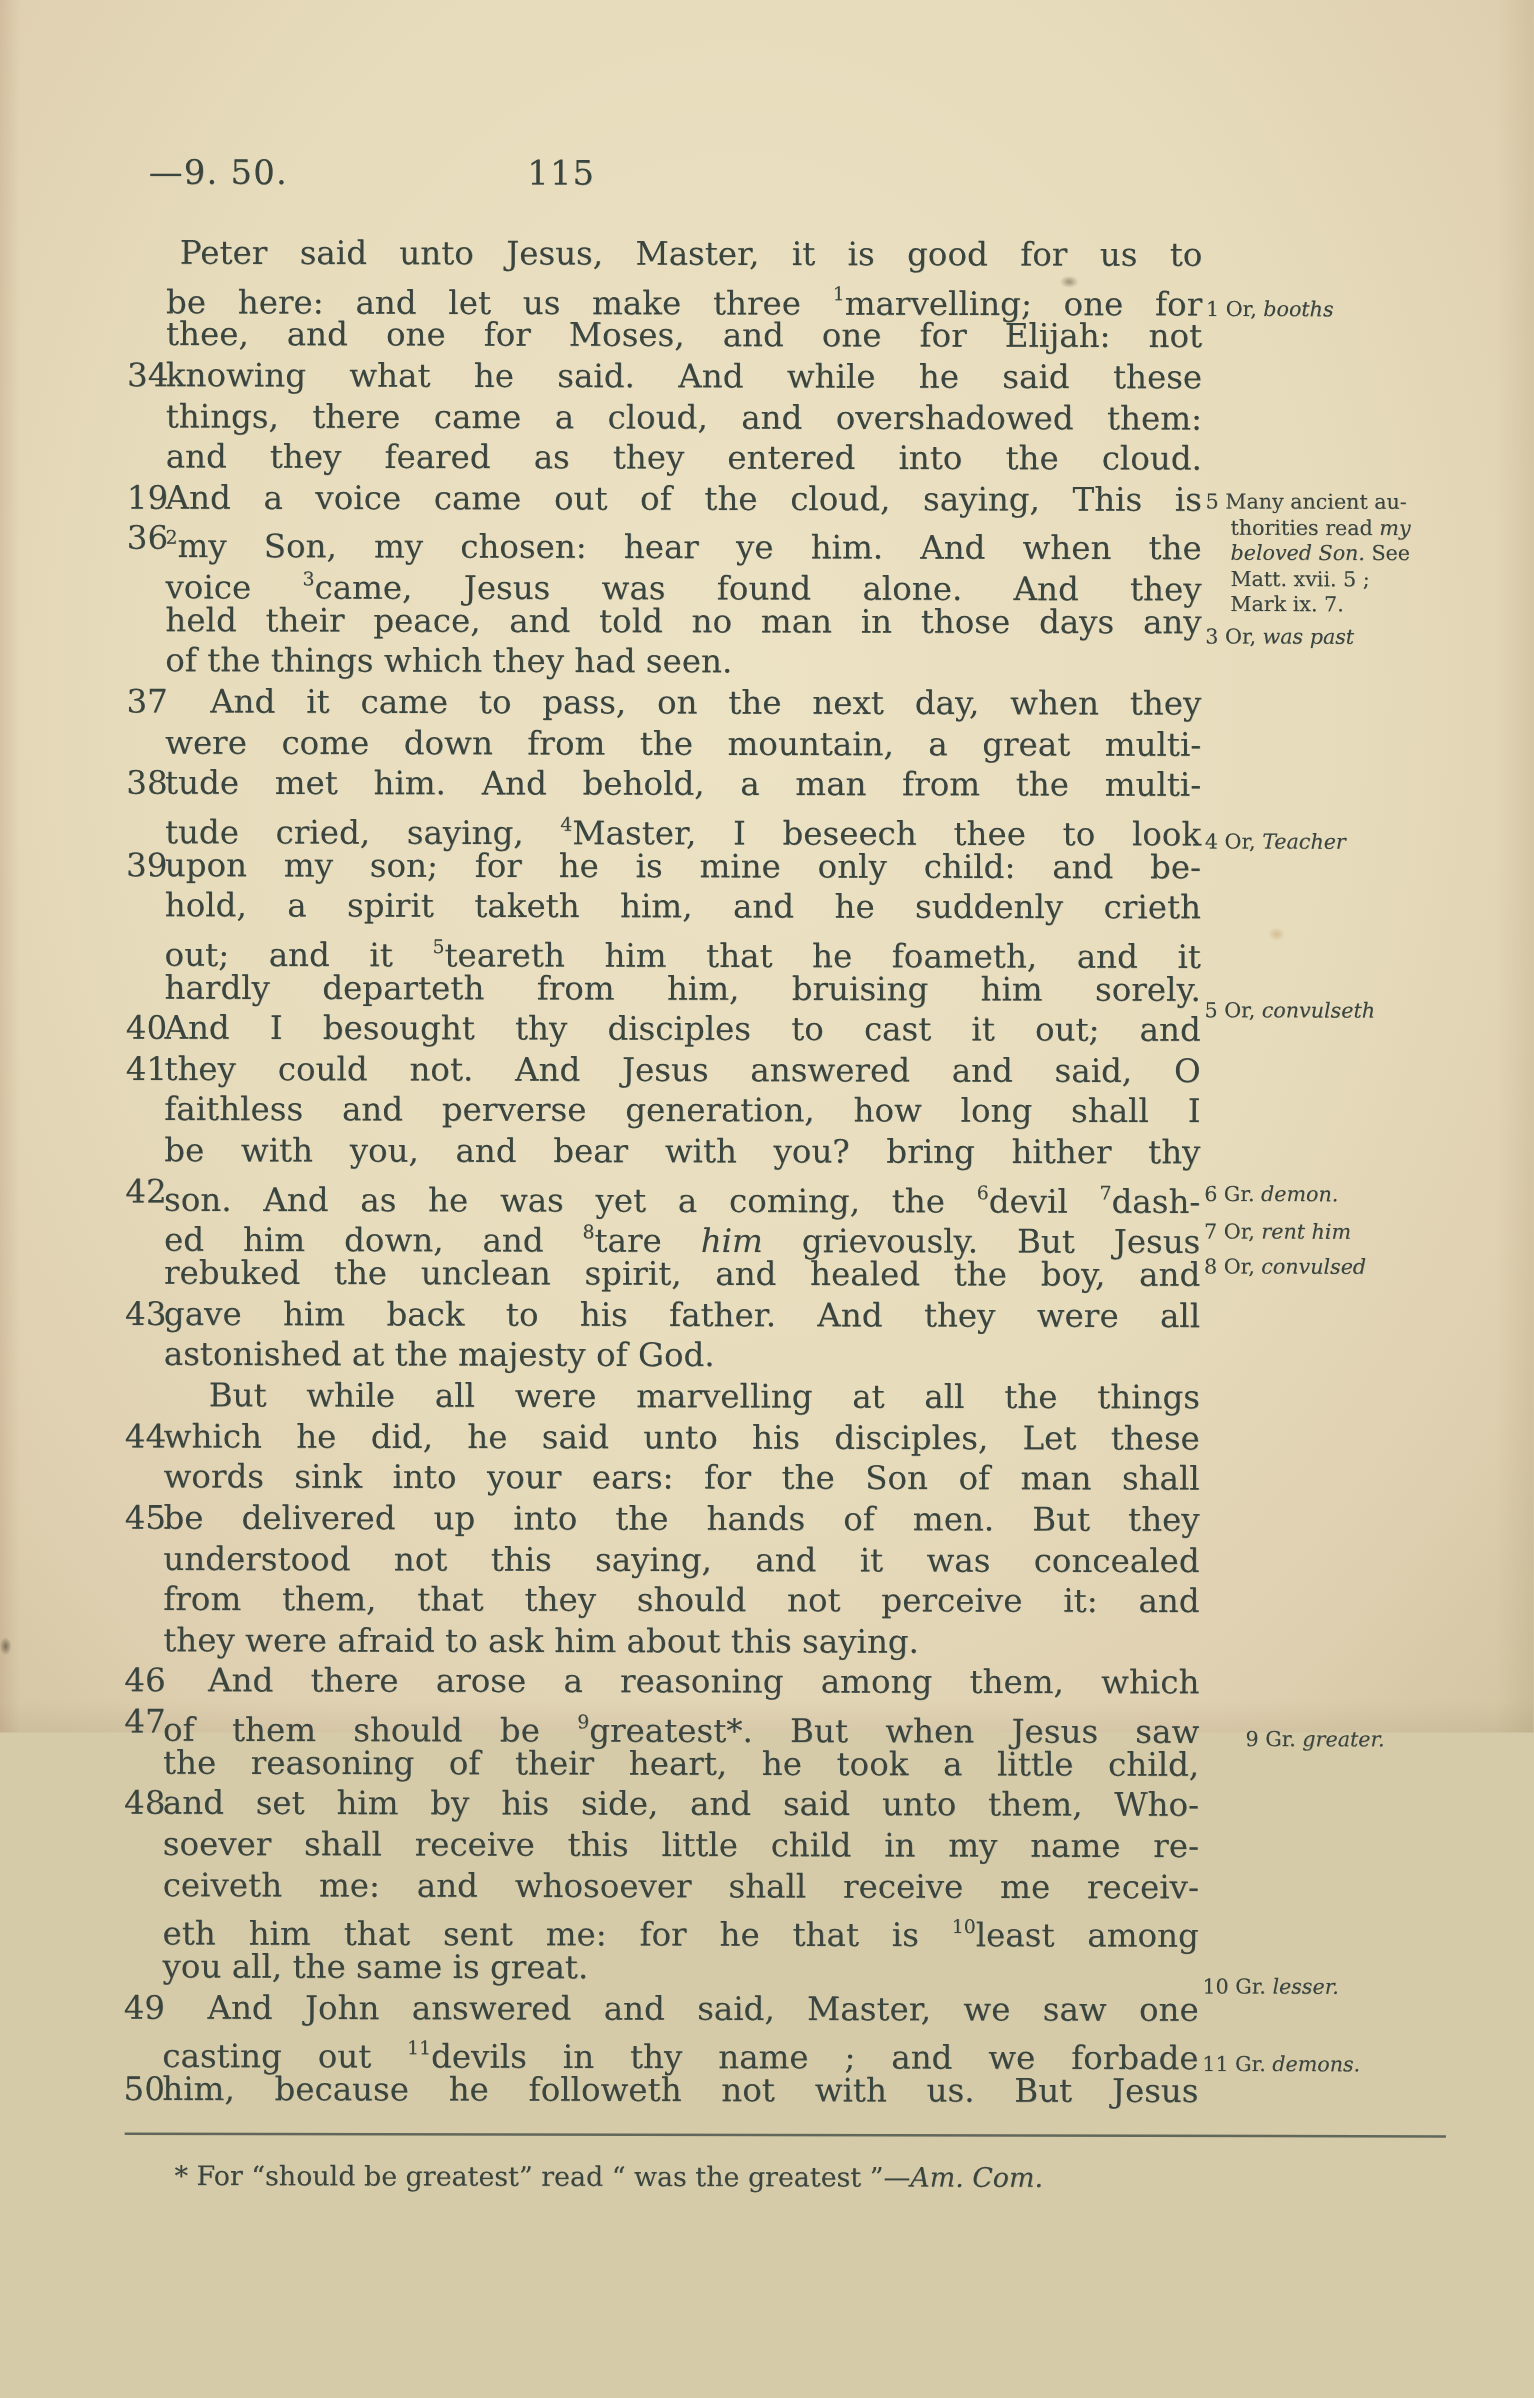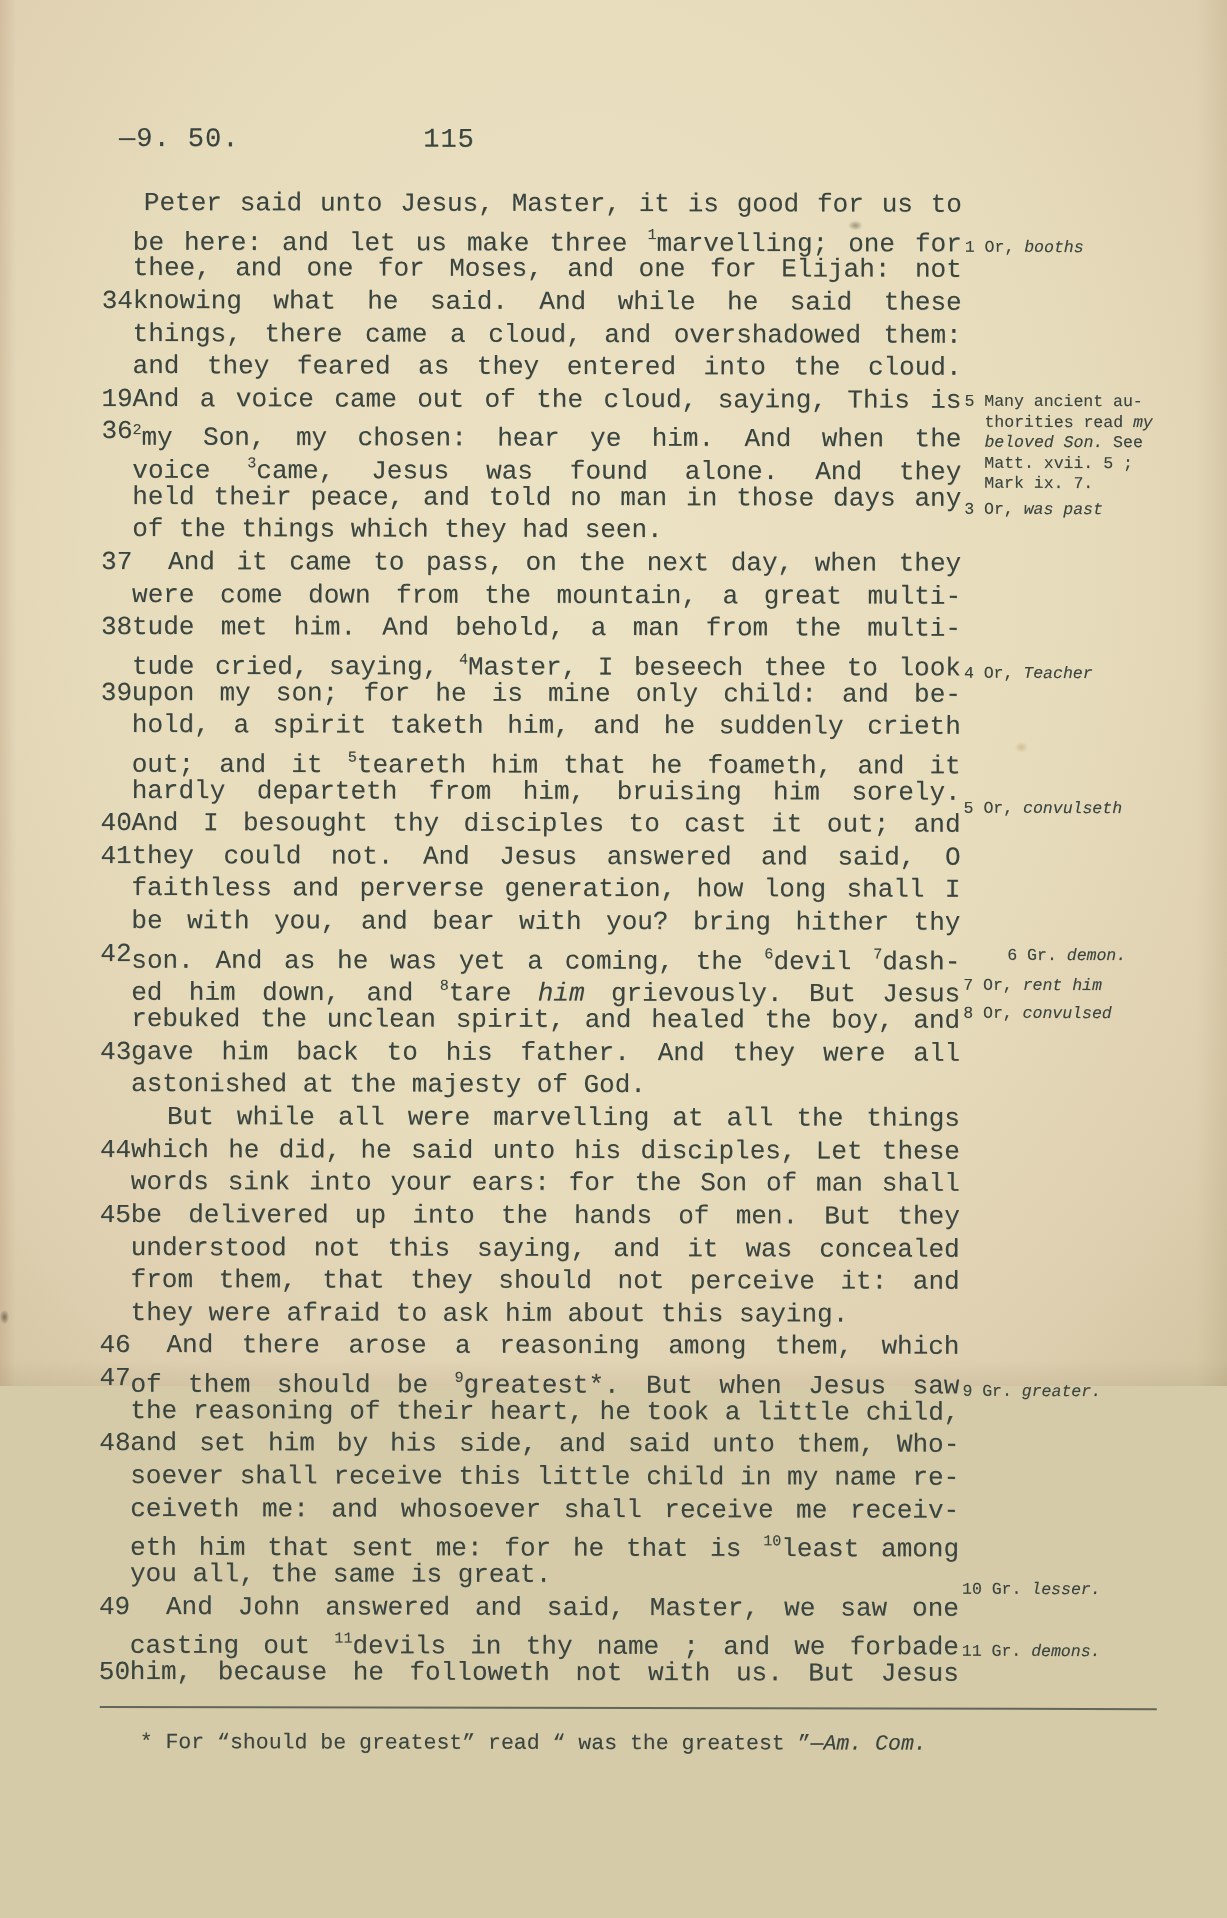--- a/index.html
+++ b/index.html
@@ -9,21 +9,20 @@
     background:#d6cba8;
   }
   .page{
     position:relative;width:1227px;height:1386px;
     background:
       linear-gradient(90deg, rgba(158,112,86,0.20) 0px, rgba(158,112,86,0.0) 16px),
       linear-gradient(270deg, rgba(140,120,80,0.14) 0px, rgba(140,120,80,0.0) 30px),
       linear-gradient(0deg, rgba(120,100,70,0.10) 0px, rgba(120,100,70,0.0) 26px),
       radial-gradient(ellipse at 48% 40%, #ece2c4 0%, #e7ddbd 50%, #decfb0 82%, #d2c5a1 100%);
     color:#3b453f;
-    font-family:Liberation Mono, monospace;
   }
   .skew{position:absolute;inset:0;transform:rotate(0.12deg);transform-origin:140px 150px;}
 
   
   .header{
     position:absolute;left:105px;top:124px;width:857px;
     display:flex;align-items:baseline;
     font-size:27px;line-height:30px;
     text-shadow:0.3px 0.3px 0.5px rgba(56,66,60,0.4);
   }
@@ -141,24 +140,24 @@
         <div class="body-line"><span class="">casting out </span><span class="sup">11</span><span class="">devils in thy name ; and we forbade</span></div>
         <div class="body-line"><span class="verse-num">50</span>him, because he followeth not with us. But Jesus</div>
       </div>
 
     <div class="margin-notes">
         <div class="margin-note" style="top: 236px;"><span class="">1 Or, </span><span class="it ">booths</span></div>
         <div class="margin-note" style="top: 390px;"><span class="">5 Many ancient au-</span><br><span class="">thorities read </span><span class="it ">my</span><br><span class="it ">beloved Son.</span><span class=""> See</span><br><span class="">Matt. xvii. 5 ;</span><br><span class="">Mark ix. 7.</span></div>
         <div class="margin-note" style="top: 498px;"><span class="">3 Or, </span><span class="it ">was past</span></div>
         <div class="margin-note" style="top: 662px;"><span class="">4 Or, </span><span class="it ">Teacher</span></div>
         <div class="margin-note" style="top: 797px;"><span class="">5 Or, </span><span class="it ">convulseth</span></div>
-        <div class="margin-note" style="top: 944px; margin-left: 44px;"><span class="">6 Gr. </span><span class="it ">demon.</span></div>
+        <div class="margin-note" style="top: 944px;"><span class="">6 Gr. </span><span class="it ">demon.</span></div>
         <div class="margin-note" style="top: 974px;"><span class="">7 Or, </span><span class="it ">rent him</span></div>
         <div class="margin-note" style="top: 1002px;"><span class="">8 Or, </span><span class="it ">convulsed</span></div>
-        <div class="margin-note" style="top: 1380px;"><span class="">9 Gr. </span><span class="it ">greater.</span></div>
+        <div class="margin-note" style="top: 1380px; margin-left: 34px;"><span class="">9 Gr. </span><span class="it ">greater.</span></div>
         <div class="margin-note" style="top: 1542px; margin-top: 36px;"><span class="">10 Gr. </span><span class="it ">lesser.</span></div>
         <div class="margin-note" style="top: 1640px;"><span class="">11 Gr. </span><span class="it ">demons.</span></div>
       </div>
 
     <div class="footnote-rule"></div>
     <div class="footnote"><span class="">* For “should be greatest” read “ was the greatest ”—</span><span class="it ">Am. Com.</span></div>
 
     <div class="spot1"></div>
     <div class="spot3"></div>
   </div>

